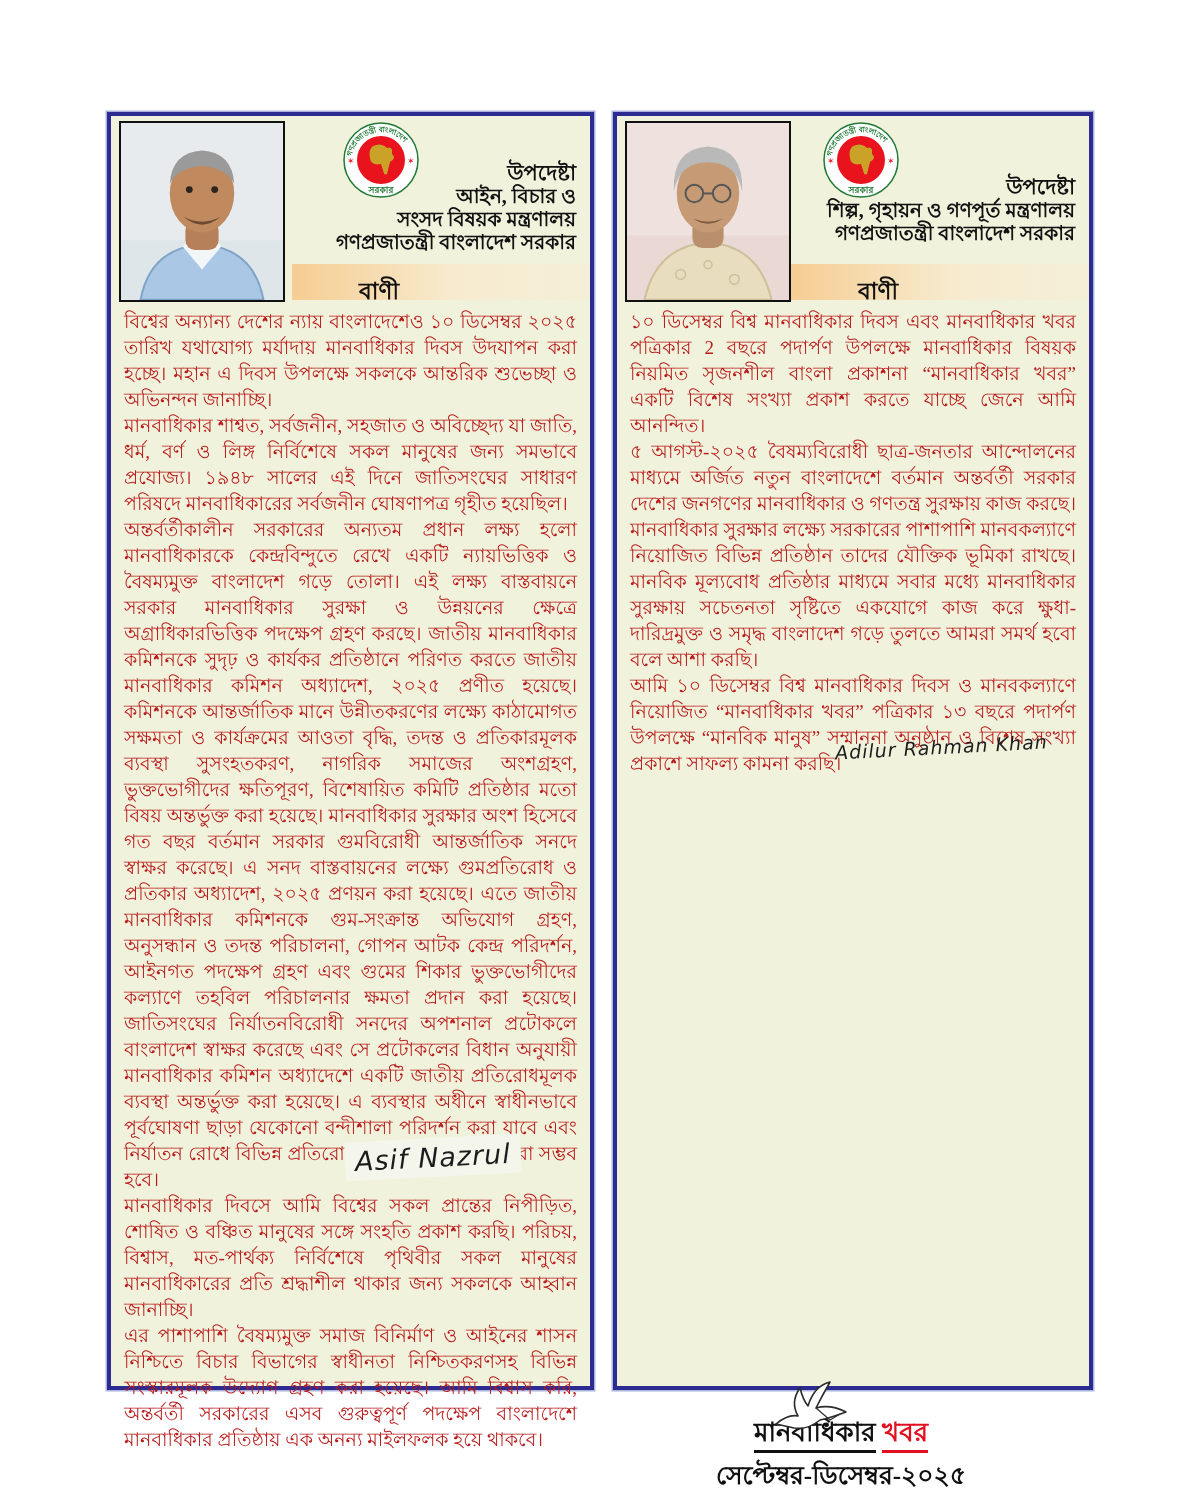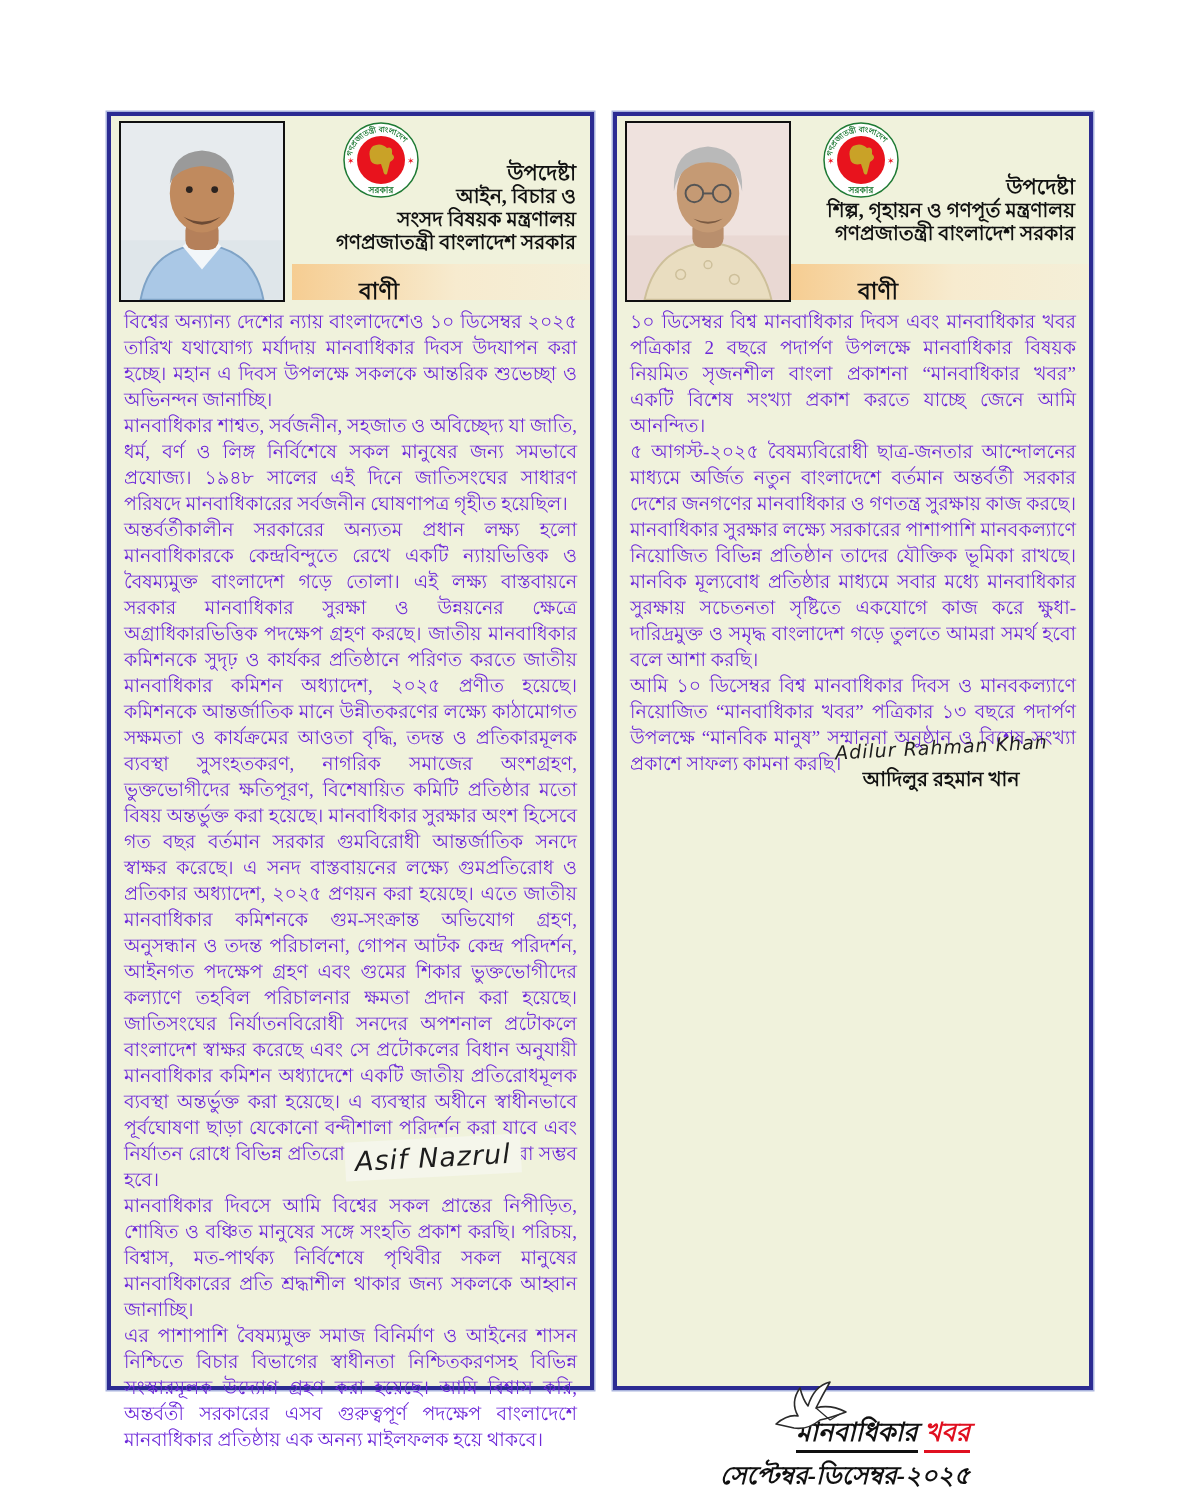--- a/index.html
+++ b/index.html
@@ -34,36 +34,36 @@
   
   .bani-band { position:absolute; top:148px; height:36px; right:0;
                background:linear-gradient(to right,#f6cd92,#f7ebcf 55%,#f4efd8);
                display:flex; align-items:center; justify-content:center; }
   .panel-left  .bani-band { left:181px; }
   .panel-right .bani-band { left:174px; }
   .bani-label { font-weight:bold; font-size:23px; color:#111; transform:translateX(-62px);margin-top:20px; }
 
   
   .body-text { position:absolute; top:193px; left:13px; right:13px;
-               font-size:19px; line-height:26px; color:#6d28d9; text-align:justify; }
+               font-size:19px; line-height:26px; color:#b91c1c; text-align:justify; }
   .body-text p { margin:0; }
 
   
   .sign-block { position:absolute; text-align:center; }
   .panel-left  .sign-block { top:1022px; right:42px; width:230px; }
   .panel-right .sign-block { top:620px;  right:28px; width:240px; }
   .handwritten { font-family:"DejaVu Sans", sans-serif; font-style:italic;
                  color:#1c1c1c; transform:rotate(-3deg); display:inline-block;
                  letter-spacing:1px; }
   .panel-left  .handwritten { font-size:27px; background:#f5f6eb; padding:4px 10px; }
   .panel-right .handwritten { font-size:19px; }
   .sign-name { font-weight:bold; font-size:20px; color:#111; margin-top:6px; }
 
   
-  .footer-logo { position:absolute; left:712px; top:1384px; width:258px; text-align:right;font-style:italic; }
+  .footer-logo { position:absolute; left:712px; top:1384px; width:258px; text-align:center; }
   .dove { position:absolute; top:-4px; left:58px; width:82px; height:52px; }
   .mag-title { margin-top:34px; font-size:26px; font-weight:bold; line-height:30px; }
   .mag-black { color:#101010; border-bottom:3px solid #101010; padding-bottom:3px; }
   .mag-red   { color:#e01020; border-bottom:3px solid #e01020; padding-bottom:3px; }
   .mag-date  { font-size:25px; font-weight:bold; color:#101010; margin-top:8px; }
 
   .page-num-graphic { position:absolute; left:937px; top:1398px; width:160px; height:72px; }
   .pn-fan { position:absolute; left:0; top:10px; width:62px; height:54px;
             background:linear-gradient(135deg,#eaf6fd 0%,#9ed4f1 45%,#49a9e0 100%);
             border-radius:6px 0 0 100%; }
@@ -181,21 +181,20 @@
     </div>
 
     <div class="body-text">
       <p>১০ ডিসেম্বর বিশ্ব মানবাধিকার দিবস এবং মানবাধিকার খবর পত্রিকার 2 বছরে পদার্পণ উপলক্ষে মানবাধিকার বিষয়ক নিয়মিত সৃজনশীল বাংলা প্রকাশনা “মানবাধিকার খবর” একটি বিশেষ সংখ্যা প্রকাশ করতে যাচ্ছে জেনে আমি আনন্দিত।</p>
       <p>৫ আগস্ট-২০২৫ বৈষম্যবিরোধী ছাত্র-জনতার আন্দোলনের মাধ্যমে অর্জিত নতুন বাংলাদেশে বর্তমান অন্তর্বর্তী সরকার দেশের জনগণের মানবাধিকার ও গণতন্ত্র সুরক্ষায় কাজ করছে। মানবাধিকার সুরক্ষার লক্ষ্যে সরকারের পাশাপাশি মানবকল্যাণে নিয়োজিত বিভিন্ন প্রতিষ্ঠান তাদের যৌক্তিক ভূমিকা রাখছে। মানবিক মূল্যবোধ প্রতিষ্ঠার মাধ্যমে সবার মধ্যে মানবাধিকার সুরক্ষায় সচেতনতা সৃষ্টিতে একযোগে কাজ করে ক্ষুধা- দারিদ্রমুক্ত ও সমৃদ্ধ বাংলাদেশ গড়ে তুলতে আমরা সমর্থ হবো বলে আশা করছি।</p>
       <p>আমি ১০ ডিসেম্বর বিশ্ব মানবাধিকার দিবস ও মানবকল্যাণে নিয়োজিত “মানবাধিকার খবর” পত্রিকার ১৩ বছরে পদার্পণ উপলক্ষে “মানবিক মানুষ” সম্মাননা অনুষ্ঠান ও বিশেষ সংখ্যা প্রকাশে সাফল্য কামনা করছি।</p>
     </div>
 
     <div class="sign-block">
       <span class="handwritten">Adilur Rahman Khan</span>
-      <div class="sign-name">আদিলুর রহমান খান</div>
     </div>
   </div>
 
   <div class="footer-logo">
     <svg class="dove" viewBox="0 0 82 52">
       <path d="M6 44 Q18 34 28 36 Q20 22 30 8 Q33 20 38 26 Q44 6 60 2 Q52 16 46 28 Q60 24 76 32 Q60 38 50 40 Q38 50 24 48 Z" fill="#ffffff" stroke="#2b2b2b" stroke-width="1.6" stroke-linejoin="round"></path>
       <path d="M46 28 L60 40 L70 34" fill="none" stroke="#2b2b2b" stroke-width="1.2"></path>
     </svg>
     <div class="mag-title">
       <span class="mag-black">মানবাধিকার</span>

